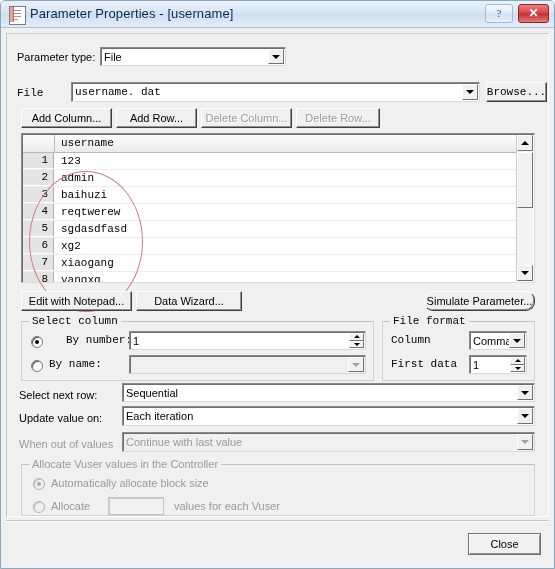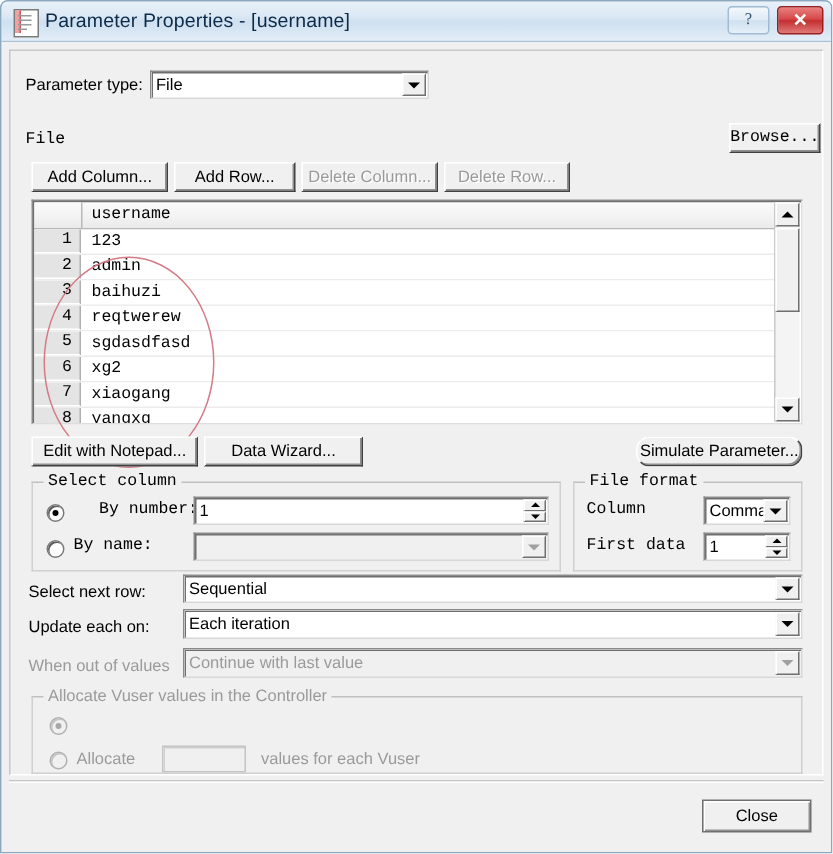--- a/index.html
+++ b/index.html
@@ -429,20 +429,24 @@
   <div class="client">
     <div class="inner-panel">
 
       <div class="lbl" style="left:10px; top:17px;">Parameter type:</div>
       <div class="field" style="left:93px; top:13px; width:186px; height:19px;">
         <span class="txt">File</span>
         <span class="arrow-btn"></span>
       </div>
 
       <div class="lbl mono" style="left:10px; top:53px;">File</div>
+      <div class="field" style="left:64px; top:48px; width:409px; height:20px;">
+        <span class="txt mono">username. dat</span>
+        <span class="arrow-btn"></span>
+      </div>
       <div class="btn mono" style="left:479px; top:48px; width:61px; height:20px;">Browse...</div>
 
       <div class="btn" style="left:14px; top:74px; width:91px; height:20px;">Add Column...</div>
       <div class="btn" style="left:109px; top:74px; width:81px; height:20px;">Add Row...</div>
       <div class="btn disabled" style="left:194px; top:74px; width:91px; height:20px;">Delete Column...</div>
       <div class="btn disabled" style="left:289px; top:74px; width:84px; height:20px;">Delete Row...</div>
 
       <div class="grid-wrap">
         <div class="grid-head">
           <div class="corner"></div>
@@ -529,35 +533,36 @@
             <div class="up"></div>
             <div class="dn"></div>
           </span>
       </div>
 
       <div class="lbl" style="left:12px; top:355px;">Select next row:</div>
       <div class="field" style="left:115px; top:349px; width:413px; height:19px;">
         <span class="txt">Sequential</span>
         <span class="arrow-btn"></span>
       </div>
-      <div class="lbl" style="left:12px; top:378px;">Update each on:</div>
+      <div class="lbl" style="left:12px; top:378px;">Update value on:</div>
       <div class="field" style="left:115px; top:372px; width:413px; height:20px;">
         <span class="txt">Each iteration</span>
         <span class="arrow-btn"></span>
       </div>
       <div class="lbl dis" style="left:12px; top:404px;">When out of values</div>
       <div class="field disabled" style="left:115px; top:398px; width:413px; height:20px;">
         <span class="txt">Continue with last value</span>
         <span class="arrow-btn dis"></span>
       </div>
 
       <div class="group" style="left:14px; top:430px; width:514px; height:52px;">
         <span class="cap dis">Allocate Vuser values in the Controller</span>
       </div>
       <div class="radio on dis" style="left:26px; top:444px;"></div>
+      <div class="lbl dis" style="left:44px; top:443px;">Automatically allocate block size</div>
       <div class="radio dis" style="left:26px; top:467px;"></div>
       <div class="lbl dis" style="left:44px; top:466px;">Allocate</div>
       <div class="field disabled" style="left:101px; top:463px; width:56px; height:18px; box-shadow:inset 1px 1px 0 #cfcfcf; border-color:#c4c4c4;">
         <span class="txt"></span>
       </div>
       <div class="lbl dis" style="left:167px; top:466px;">values for each Vuser</div>
     </div>
 
     <div class="footer-sep"></div>
     <div class="btn default" style="left:467px; top:505px; width:73px; height:22px;">Close</div>

